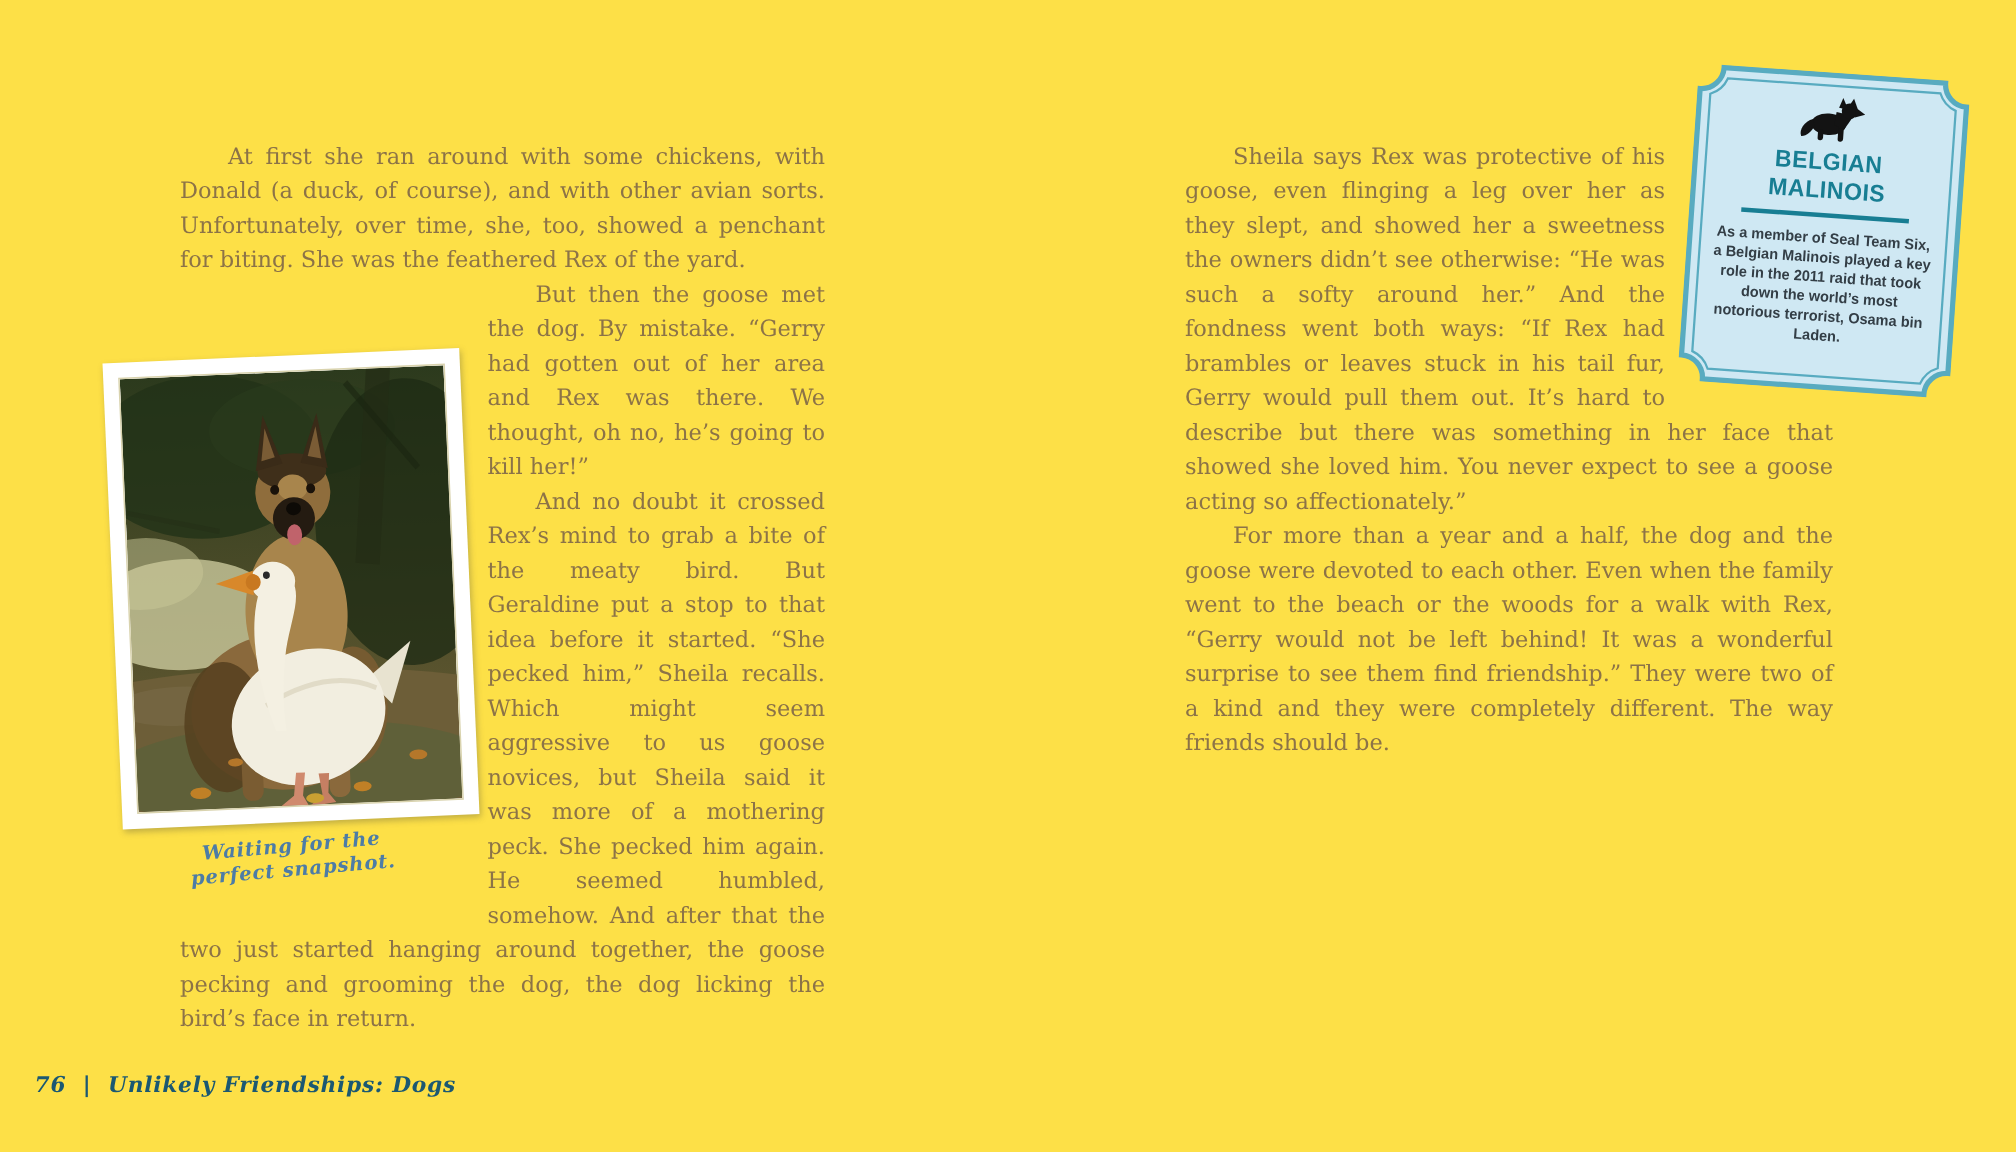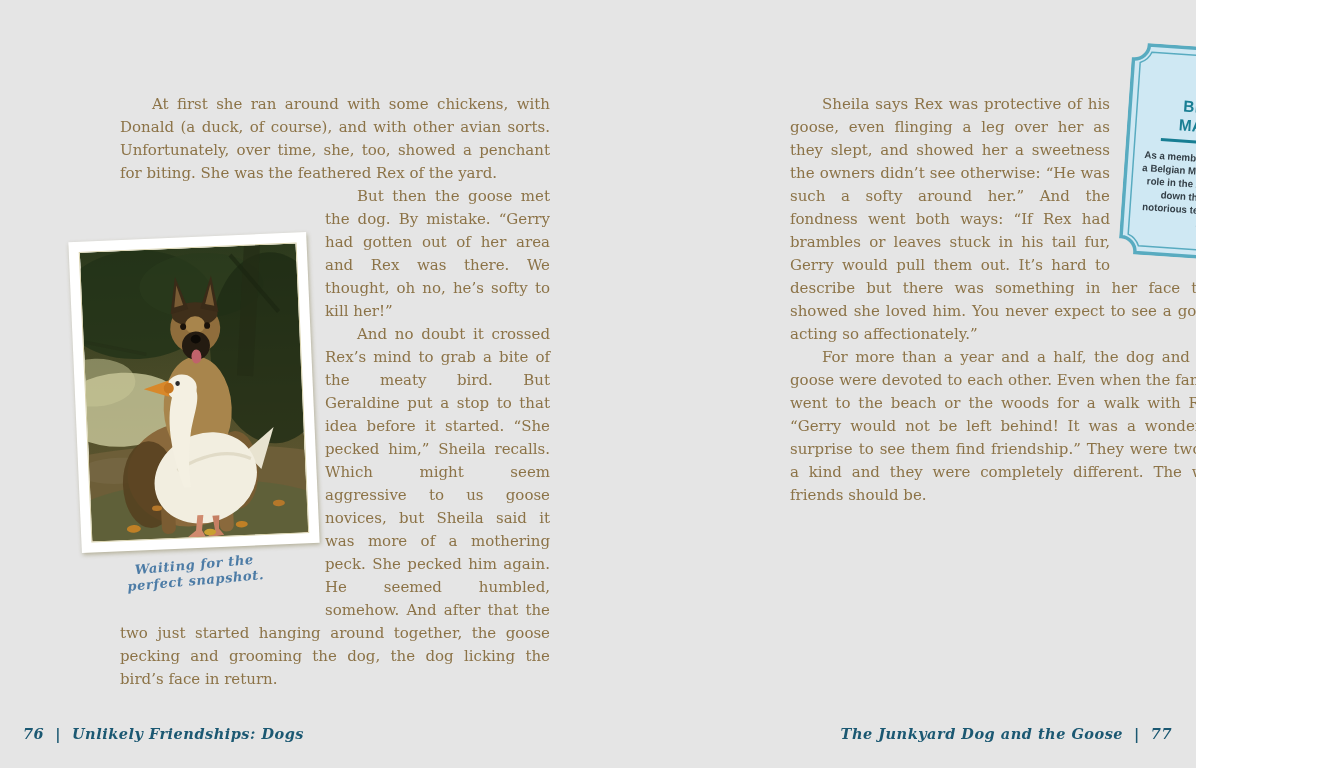--- a/index.html
+++ b/index.html
@@ -1,22 +1,22 @@
 <!DOCTYPE html>
 <html><head>
 <meta charset="utf-8">
 <style>
   * { box-sizing: border-box; margin: 0; padding: 0; }
   html,body { width:1344px; height:768px; }
   body { font-family: "DejaVu Serif", serif; }
 
   .book {
     position: relative;
-    width: 1196px; height: 768px;
-    background: #e5e5e5;
+    width: 1344px; height: 768px;
+    background: #fde047;
     overflow: hidden;
     padding-left: 31px;
   }
 
   .page {
     position: absolute; top: 0; height: 768px; width: 672px;
   }
   .page-left  { left: 0;   padding: 93px 122px 0 120px; }
   .page-right { left: 672px; padding: 93px 122px 0 118px; }
 
@@ -89,21 +89,21 @@
     width: 152px;
     margin: 0 auto;
     font: bold 10px/13px "Liberation Sans", sans-serif;
     color: #333e46;
     letter-spacing: 0;
     transform: scaleX(.97);
   }
 
   
   .footer {
-    position: absolute; bottom: 26px;
+    position: absolute; bottom: 36px;
     font: bold italic 14.5px "DejaVu Serif", serif;
     color: #1b5872;
     letter-spacing: .5px;
     white-space: nowrap;
   }
   .footer-left  { left: 23px; }
   .footer-right { right: 24px; }
   .footer .divider { margin: 0 11px; font-style: normal; }
 </style>
 </head>
@@ -176,21 +176,21 @@
           <ellipse cx="66" cy="238" rx="5" ry="2.5" fill="#b5772a"></ellipse>
           <ellipse cx="118" cy="262" rx="6" ry="3" fill="#caa032"></ellipse>
         </svg>
       </div>
       <div class="photo-caption">
         <span style="display:block">Waiting for the</span>
         <span style="display:block">perfect snapshot.</span>
       </div>
     </div>
 
-    <p class="body-text indent">But then the goose met the dog. By mistake. “Gerry had gotten out of her area and Rex was there. We thought, oh no, he’s softy to kill her!”</p>
+    <p class="body-text indent">But then the goose met the dog. By mistake. “Gerry had gotten out of her area and Rex was there. We thought, oh no, he’s going to kill her!”</p>
     <p class="body-text indent">And no doubt it crossed Rex’s mind to grab a bite of the meaty bird. But Geraldine put a stop to that idea before it started. “She pecked him,” Sheila recalls. Which might seem aggressive to us goose novices, but Sheila said it was more of a mothering peck. She pecked him again. He seemed humbled, somehow. And after that the two just started hanging around together, the goose pecking and grooming the dog, the dog licking the bird’s face in return.</p>
   </div>
 
   <div class="page page-right">
 
     <div class="badge-float">
       <div class="badge">
         <svg class="badge-frame" width="182" height="212" viewBox="0 0 182 212">
           <path d="M17 2 H165 A15 15 0 0 0 180 17 V195 A15 15 0 0 0 165 210 H17 A15 15 0 0 0 2 195 V17 A15 15 0 0 0 17 2 Z" fill="#cfe8f3" stroke="#58abc0" stroke-width="3.5"></path>
           <path d="M20 9 H162 A19 19 0 0 0 173 20 V192 A19 19 0 0 0 162 203 H20 A19 19 0 0 0 9 192 V20 A19 19 0 0 0 20 9 Z" fill="none" stroke="#58abc0" stroke-width="1.5"></path>
@@ -220,17 +220,14 @@
     </div>
 
     <p class="body-text indent">Sheila says Rex was protective of his goose, even flinging a leg over her as they slept, and showed her a sweetness the owners didn’t see otherwise: “He was such a softy around her.” And the fondness went both ways: “If Rex had brambles or leaves stuck in his tail fur, Gerry would pull them out. It’s hard to describe but there was something in her face that showed she loved him. You never expect to see a goose acting so affectionately.”</p>
     <p class="body-text indent">For more than a year and a half, the dog and the goose were devoted to each other. Even when the family went to the beach or the woods for a walk with Rex, “Gerry would not be left behind! It was a wonderful surprise to see them find friendship.” They were two of a kind and they were completely different. The way friends should be.</p>
   </div>
 
   <div class="footer footer-left">
     <span>76</span><span class="divider">|</span><span>Unlikely Friendships: Dogs</span>
   </div>
 
-  <div class="footer footer-right">
-    <span>The Junkyard Dog and the Goose</span><span class="divider">|</span><span>77</span>
-  </div>
 
 </div>
 
 </body></html>

